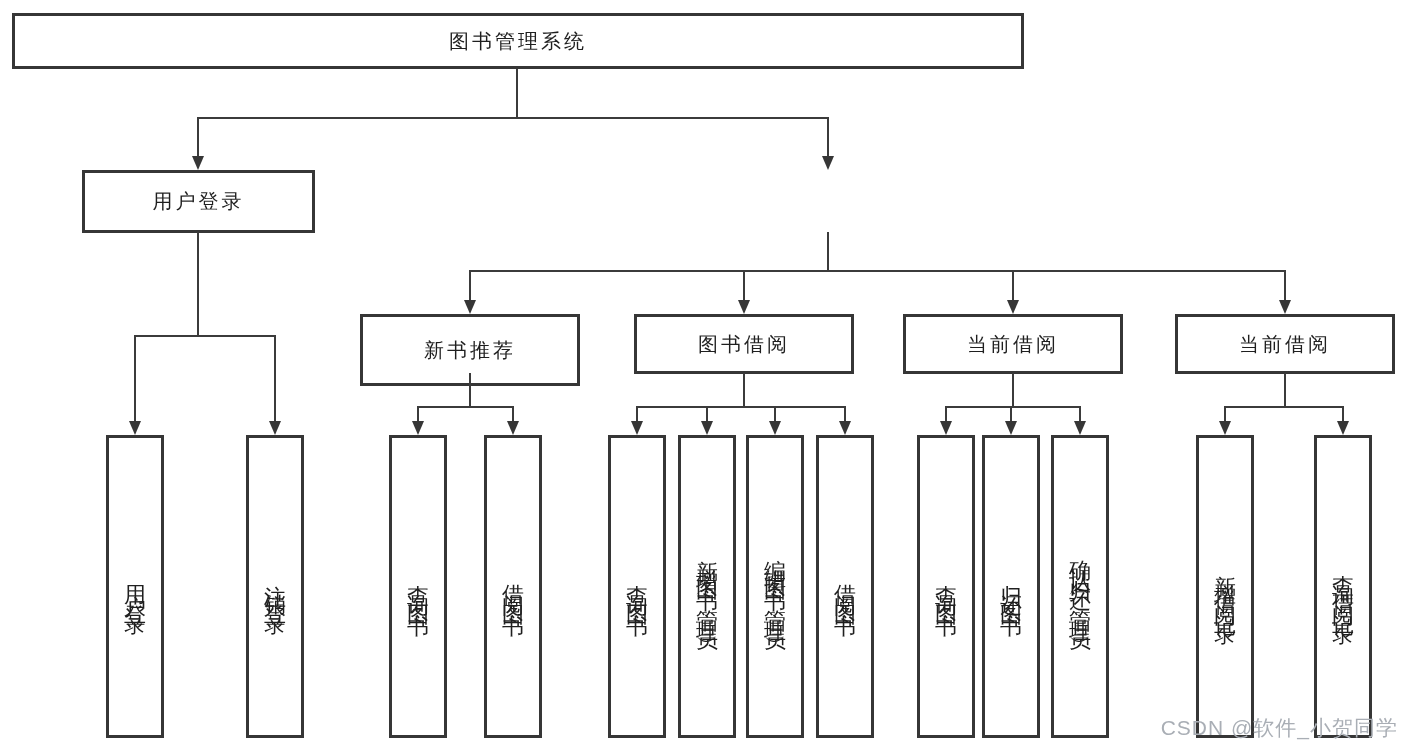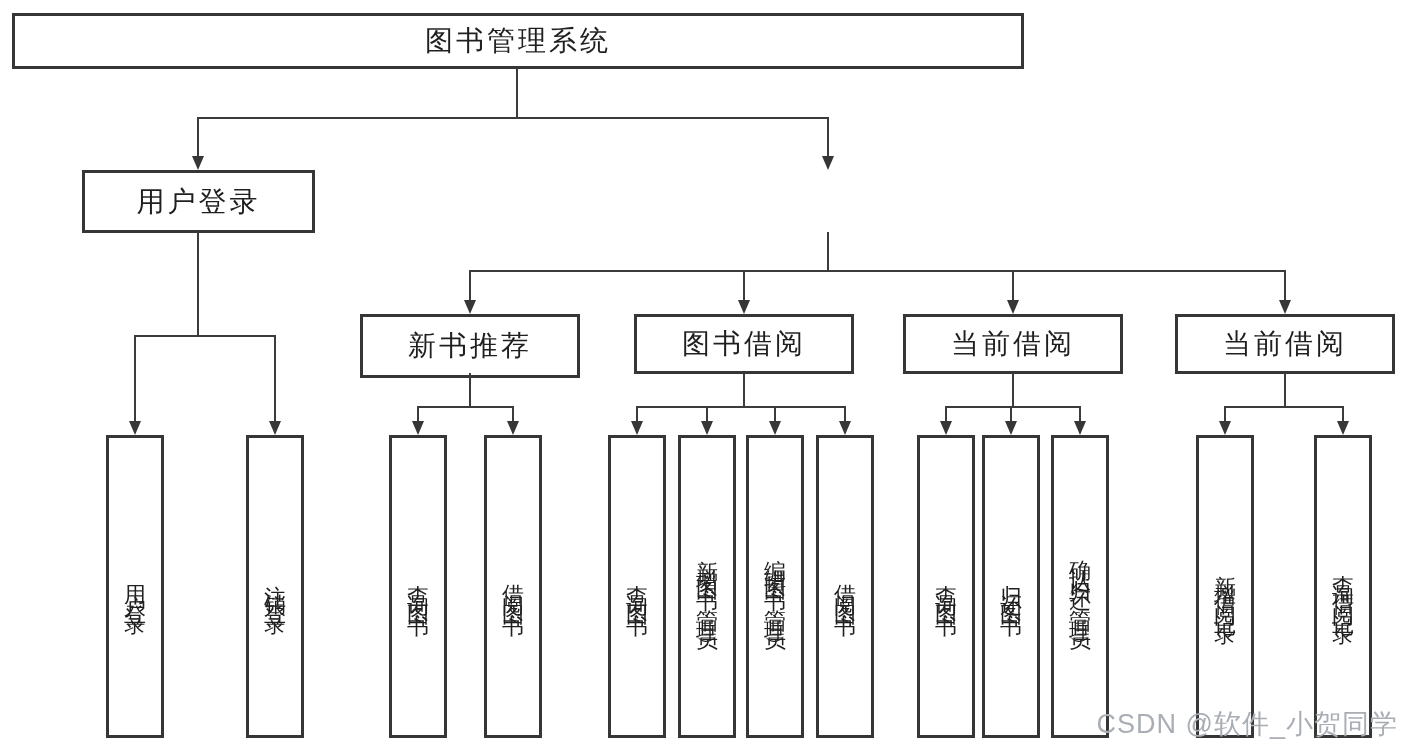--- a/index.html
+++ b/index.html
@@ -14,21 +14,21 @@
     position:absolute;
     box-sizing:border-box;
     background:#ffffff;
     border:3px solid #363636;
     display:flex;
     align-items:center;
     justify-content:center;
     color:#1f1f1f;
   }
   .hlabel{
-    font-size:28px;
+    font-size:20px;
     letter-spacing:3px;
     white-space:nowrap;
     color:#1f1f1f;
   }
   .leaf .vlabel{
     writing-mode:vertical-rl;
     text-orientation:mixed;
     font-size:22px;
     letter-spacing:10px;
     line-height:1;
@@ -39,41 +39,41 @@
   .hline{position:absolute;height:2px;background:#3b3b3b;}
   .arrow{
     position:absolute;width:0;height:0;
     border-left:6px solid transparent;
     border-right:6px solid transparent;
     border-top:14px solid #363636;
   }
   #watermark{
     position:absolute;
     right:7px;bottom:5px;
-    font-size:27px;
+    font-size:21px;
     color:#a9aeb5;
     letter-spacing:1px;
     white-space:nowrap;
     z-index:5;
   }
 </style>
 </head>
 <body>
 
 <div id="canvas">
 
   <div class="box" style="left:12px;top:13px;width:1012px;height:56px;">
     <span class="hlabel">图书管理系统</span>
   </div>
 
   <div class="box" style="left:82px;top:170px;width:233px;height:63px;">
     <span class="hlabel">用户登录</span>
   </div>
 
-  <div class="box" style="left:360px;top:314px;width:220px;height:64px;">
+  <div class="box" style="left:360px;top:314px;width:220px;height:72px;">
     <span class="hlabel">新书推荐</span>
   </div>
   <div class="box" style="left:634px;top:314px;width:220px;height:60px;">
     <span class="hlabel">图书借阅</span>
   </div>
   <div class="box" style="left:903px;top:314px;width:220px;height:60px;">
     <span class="hlabel">当前借阅</span>
   </div>
   <div class="box" style="left:1175px;top:314px;width:220px;height:60px;">
     <span class="hlabel">当前借阅</span>

